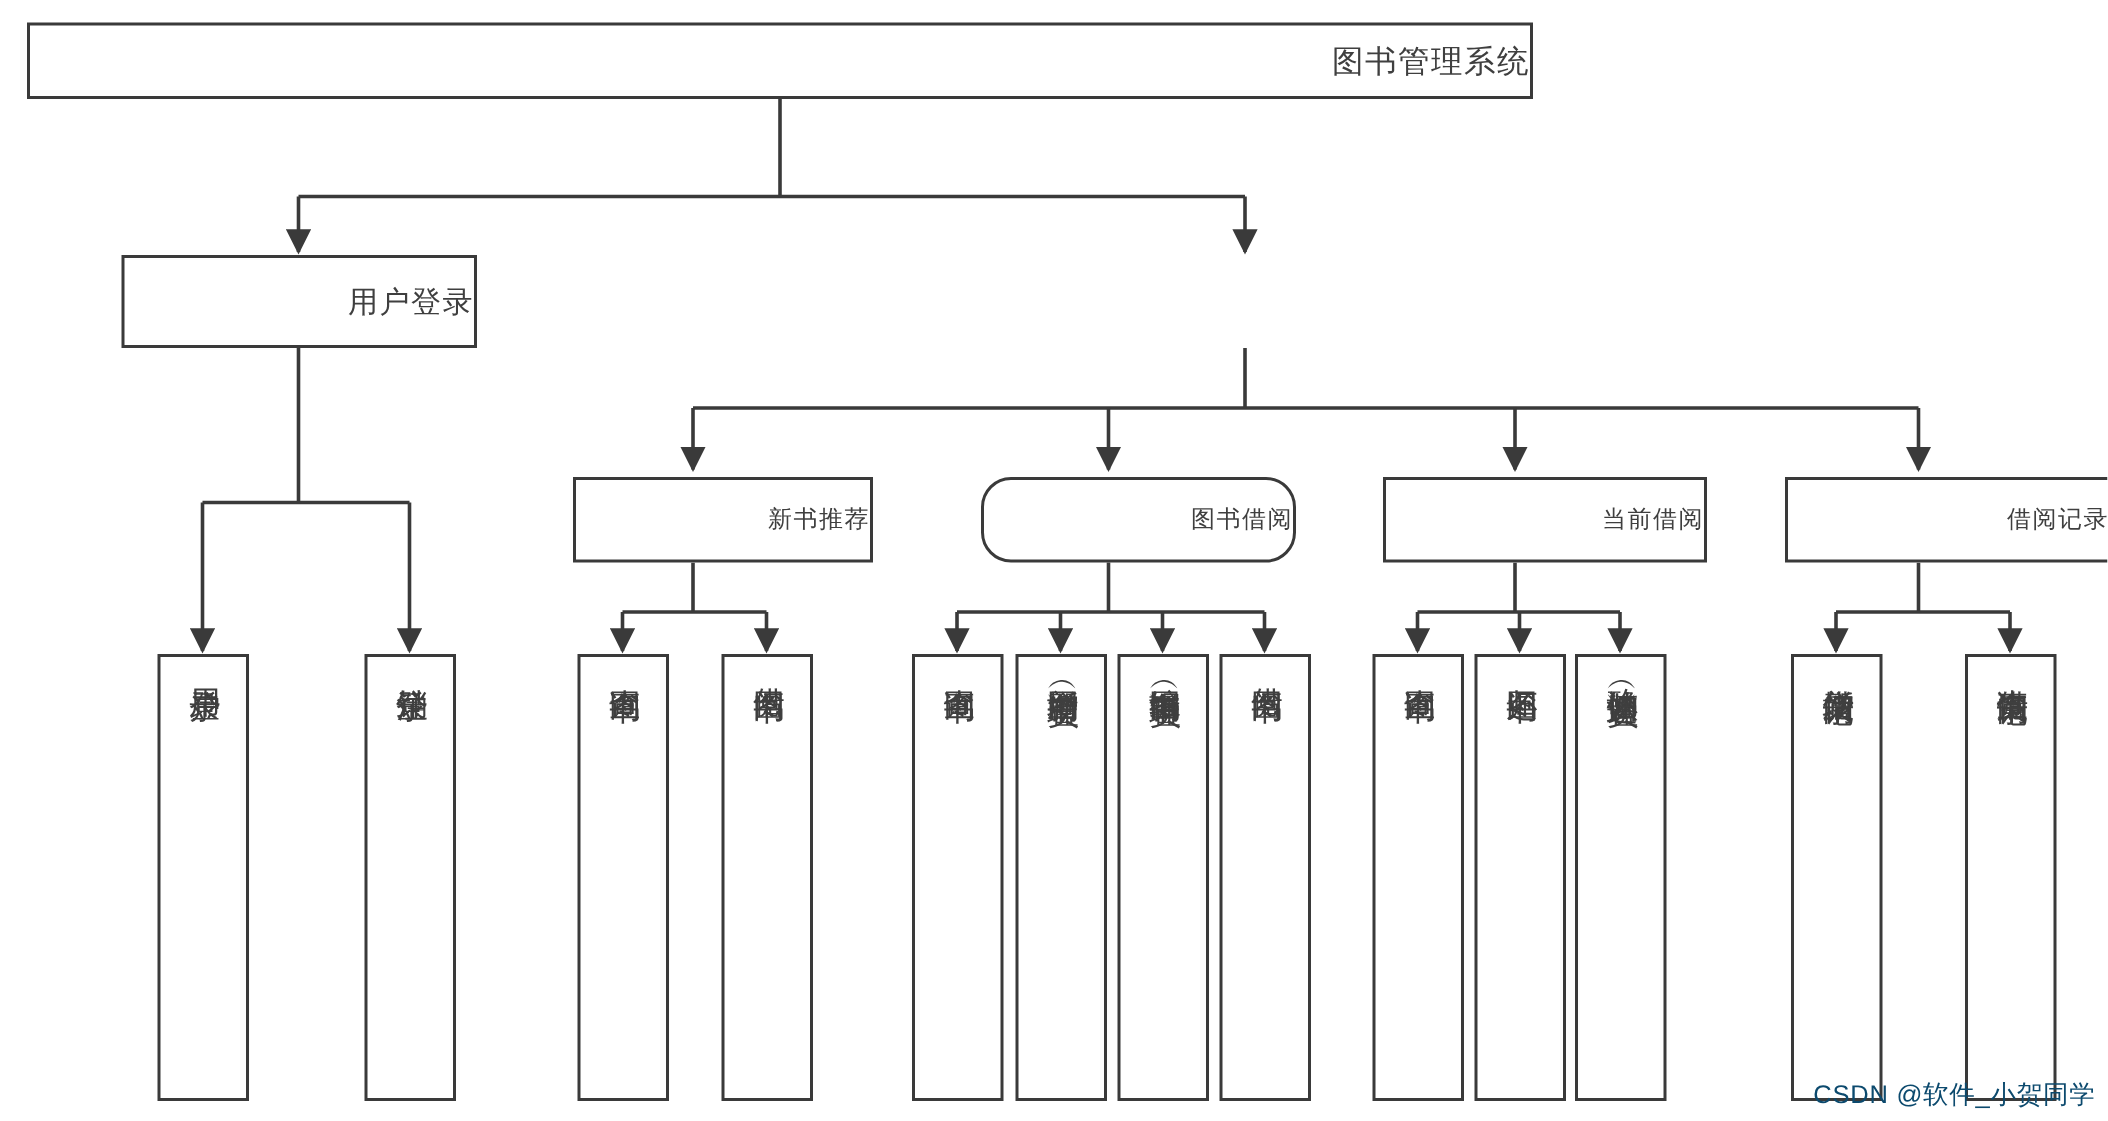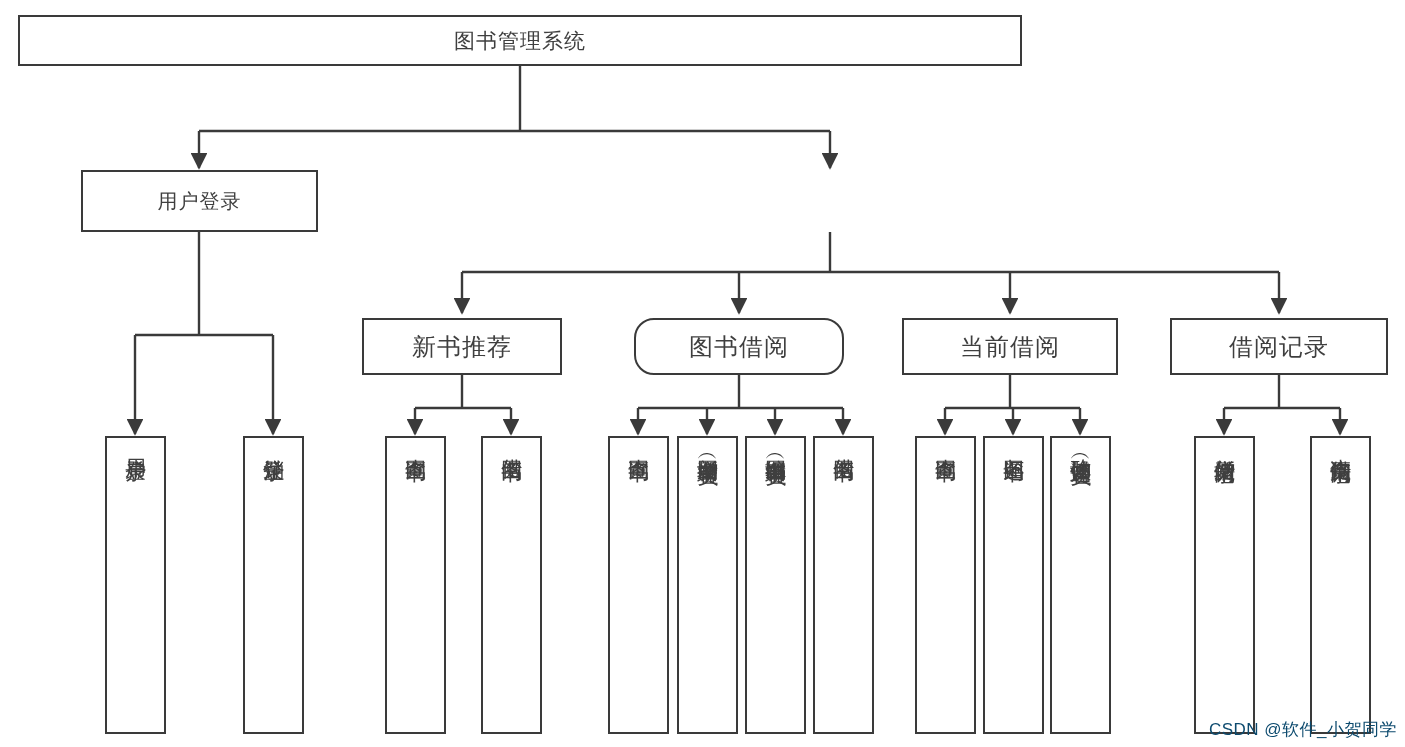--- a/index.html
+++ b/index.html
@@ -26,32 +26,33 @@
     height: 747px;
     pointer-events: none;
   }
   .node {
     position: absolute;
     box-sizing: border-box;
     border: 2px solid #3a3a3a;
     background: #ffffff;
     display: flex;
     align-items: center;
-    justify-content: center;
+    justify-content: flex-end;
     color: #3f3f3f;
     overflow: hidden;
   }
   .node.root {
     font-size: 21px;
   }
   .node.lvl1 {
     font-size: 20px;
   }
   .node.lvl2 {
-    font-size: 24px;
+    font-size: 16px;
+    margin-left: 20px;
   }
   .node.leaf {
     align-items: flex-start;
     justify-content: center;
     padding-top: 4px;
   }
   .vtext {
     writing-mode: vertical-rl;
     text-orientation: upright;
     font-size: 21px;

